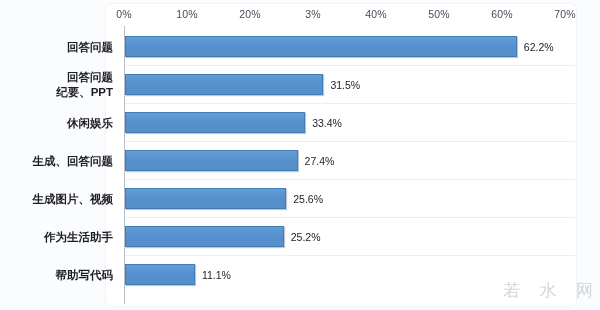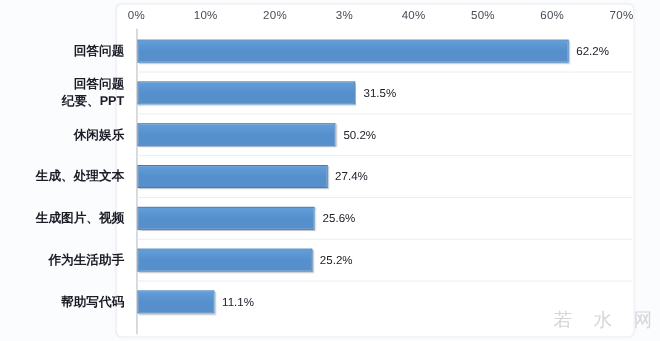--- a/index.html
+++ b/index.html
@@ -170,26 +170,26 @@
         </div>
         <div class="bar" style="width: 198.45px;"></div>
         <div class="bar-value" style="left: 330.45px;">31.5%</div>
         <div class="row-sep"></div>
       </div>
       <div class="row" style="top: 76px;">
         <div class="cat-label">
           <div>休闲娱乐</div>
         </div>
         <div class="bar" style="width: 180.18px;"></div>
-        <div class="bar-value" style="left: 312.18px;">50.2%</div>
+        <div class="bar-value" style="left: 312.18px;">33.4%</div>
         <div class="row-sep"></div>
       </div>
       <div class="row" style="top: 114px;">
         <div class="cat-label">
-          <div>生成、处理文本</div>
+          <div>生成、回答问题</div>
         </div>
         <div class="bar" style="width: 172.62px;"></div>
         <div class="bar-value" style="left: 304.62px;">27.4%</div>
         <div class="row-sep"></div>
       </div>
       <div class="row" style="top: 152px;">
         <div class="cat-label">
           <div>生成图片、视频</div>
         </div>
         <div class="bar" style="width: 161.28px;"></div>

